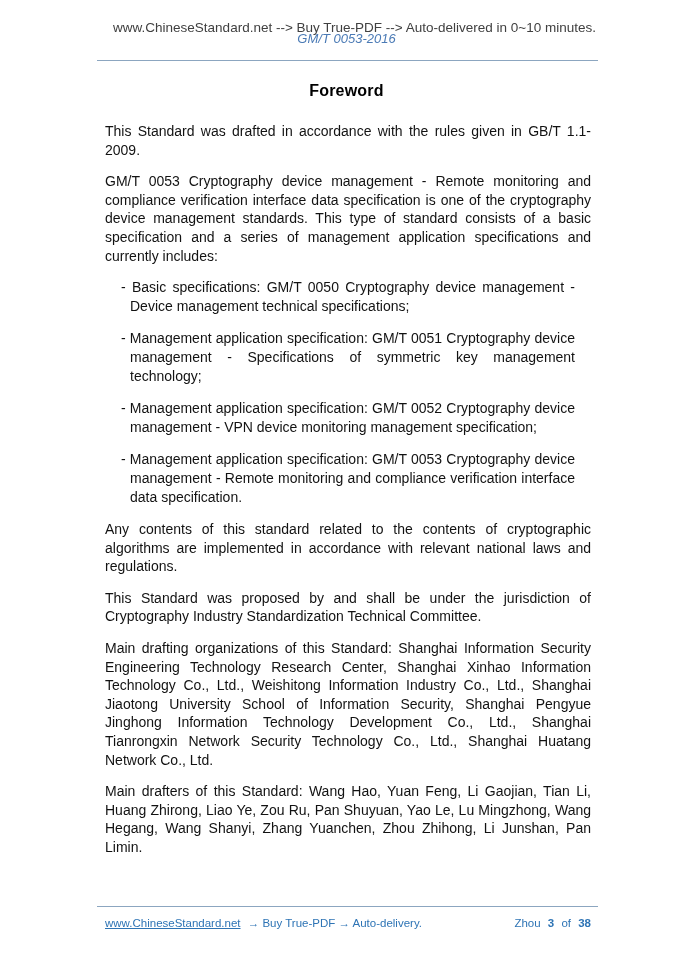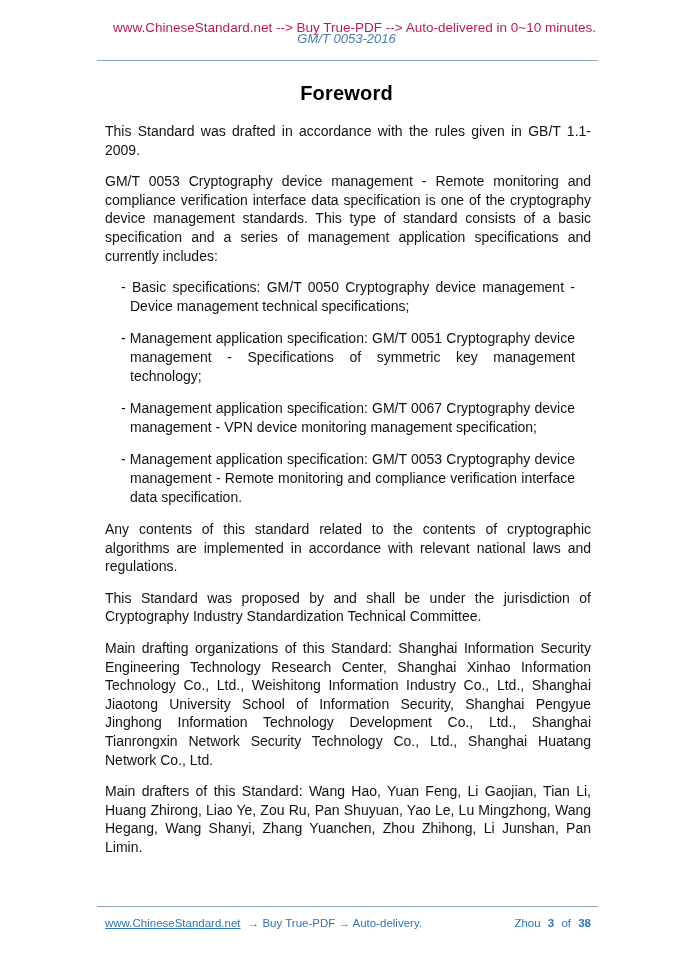--- a/index.html
+++ b/index.html
@@ -30,40 +30,40 @@
     z-index: 1;
     font-style: italic;
   }
   .promo {
     position: absolute;
     top: 20px;
     left: 16px;
     right: 0;
     text-align: center;
     font-size: 13.5px;
-    color: #be185d;
+    color: #404040;
     z-index: 2;
   }
   .header-rule {
     position: absolute;
     top: 60px;
     left: 97px;
     width: 501px;
     border: none;
     border-top: 1px solid #8ca6c0;
     margin: 0;
   }
   
   .title {
     position: absolute;
     top: 82px;
     left: 0;
     right: 0;
     text-align: center;
-    font-size: 20px;
+    font-size: 16px;
     font-weight: bold;
     color: #000000;
     margin: 0;
     letter-spacing: 0.2px;
   }
   
   .body {
     position: absolute;
     top: 122px;
     left: 105px;
@@ -138,21 +138,21 @@
 
   <h1 class="title">Foreword</h1>
 
   <div class="body">
     <p>This Standard was drafted in accordance with the rules given in GB/T 1.1-2009.</p>
     <p>GM/T 0053 Cryptography device management - Remote monitoring and compliance verification interface data specification is one of the cryptography device management standards. This type of standard consists of a basic specification and a series of management application specifications and currently includes:</p>
 
     <div class="list">
       <div class="list-item">- Basic specifications: GM/T 0050 Cryptography device management - Device management technical specifications;</div>
       <div class="list-item">- Management application specification: GM/T 0051 Cryptography device management - Specifications of symmetric key management technology;</div>
-      <div class="list-item">- Management application specification: GM/T 0067 Cryptography device management - VPN device monitoring management specification;</div>
+      <div class="list-item">- Management application specification: GM/T 0052 Cryptography device management - VPN device monitoring management specification;</div>
       <div class="list-item">- Management application specification: GM/T 0053 Cryptography device management - Remote monitoring and compliance verification interface data specification.</div>
     </div>
 
     <p>Any contents of this standard related to the contents of cryptographic algorithms are implemented in accordance with relevant national laws and regulations.</p>
     <p>This Standard was proposed by and shall be under the jurisdiction of Cryptography Industry Standardization Technical Committee.</p>
     <p>Main drafting organizations of this Standard: Shanghai Information Security Engineering Technology Research Center, Shanghai Xinhao Information Technology Co., Ltd., Weishitong Information Industry Co., Ltd., Shanghai Jiaotong University School of Information Security, Shanghai Pengyue Jinghong Information Technology Development Co., Ltd., Shanghai Tianrongxin Network Security Technology Co., Ltd., Shanghai Huatang Network Co., Ltd.</p>
     <p>Main drafters of this Standard: Wang Hao, Yuan Feng, Li Gaojian, Tian Li, Huang Zhirong, Liao Ye, Zou Ru, Pan Shuyuan, Yao Le, Lu Mingzhong, Wang Hegang, Wang Shanyi, Zhang Yuanchen, Zhou Zhihong, Li Junshan, Pan Limin.</p>
   </div>
 
   <hr class="footer-rule">

